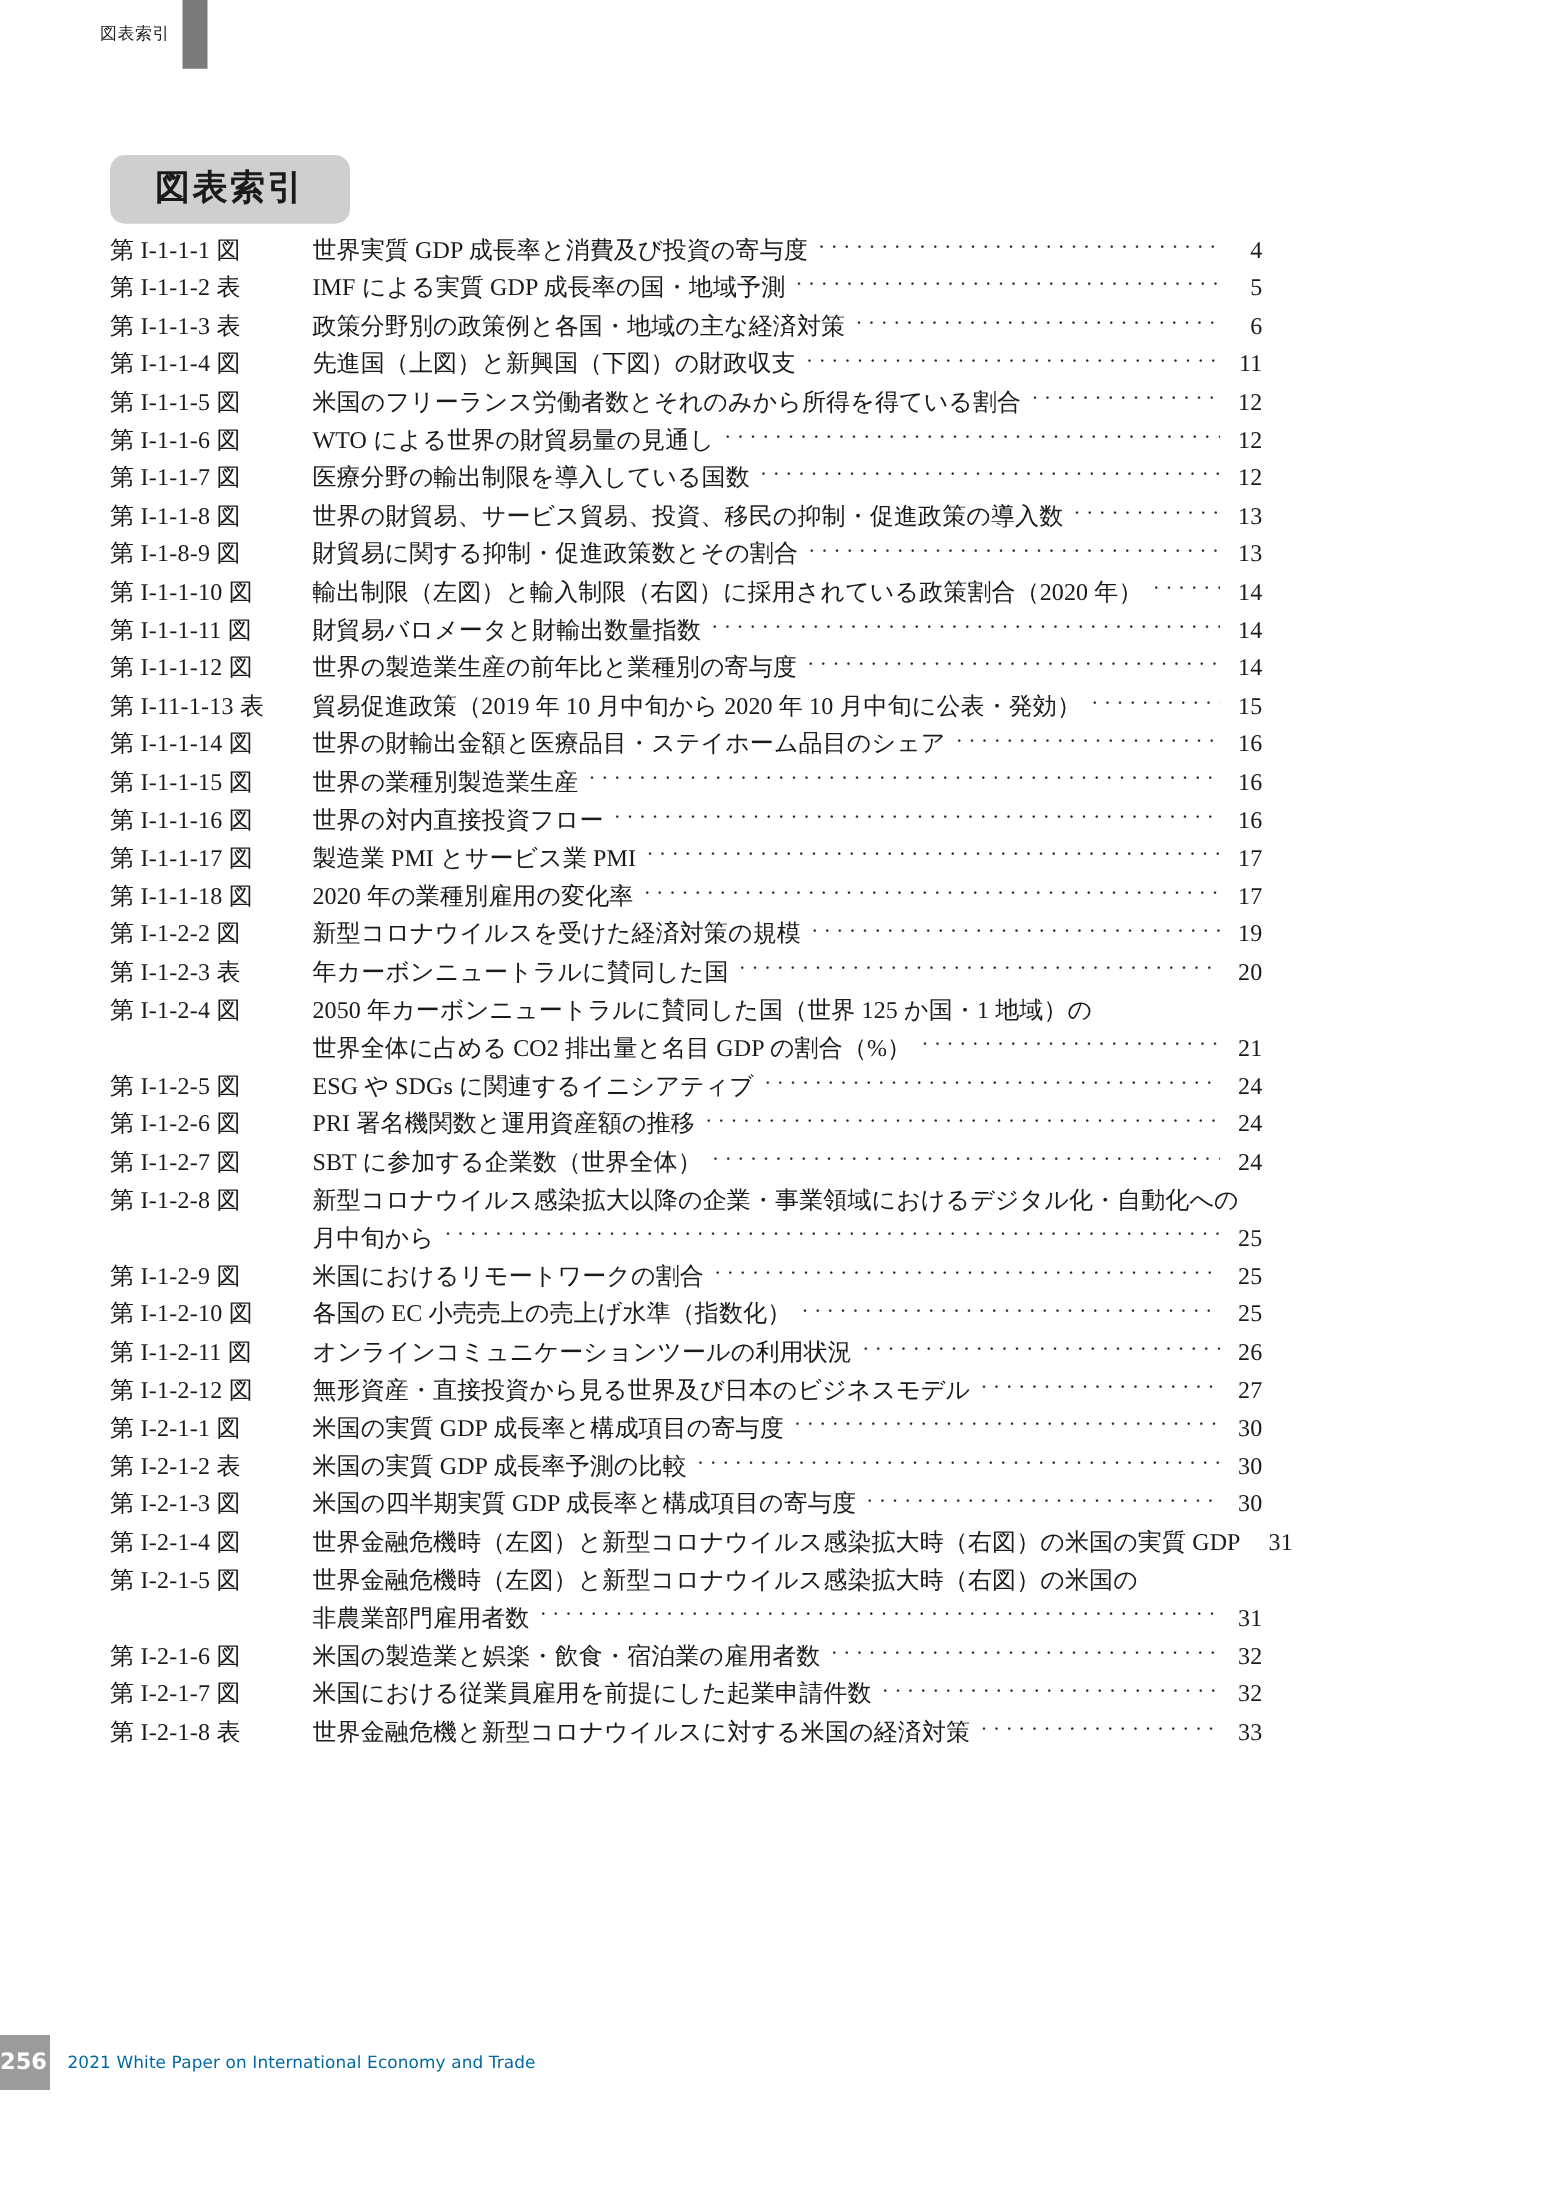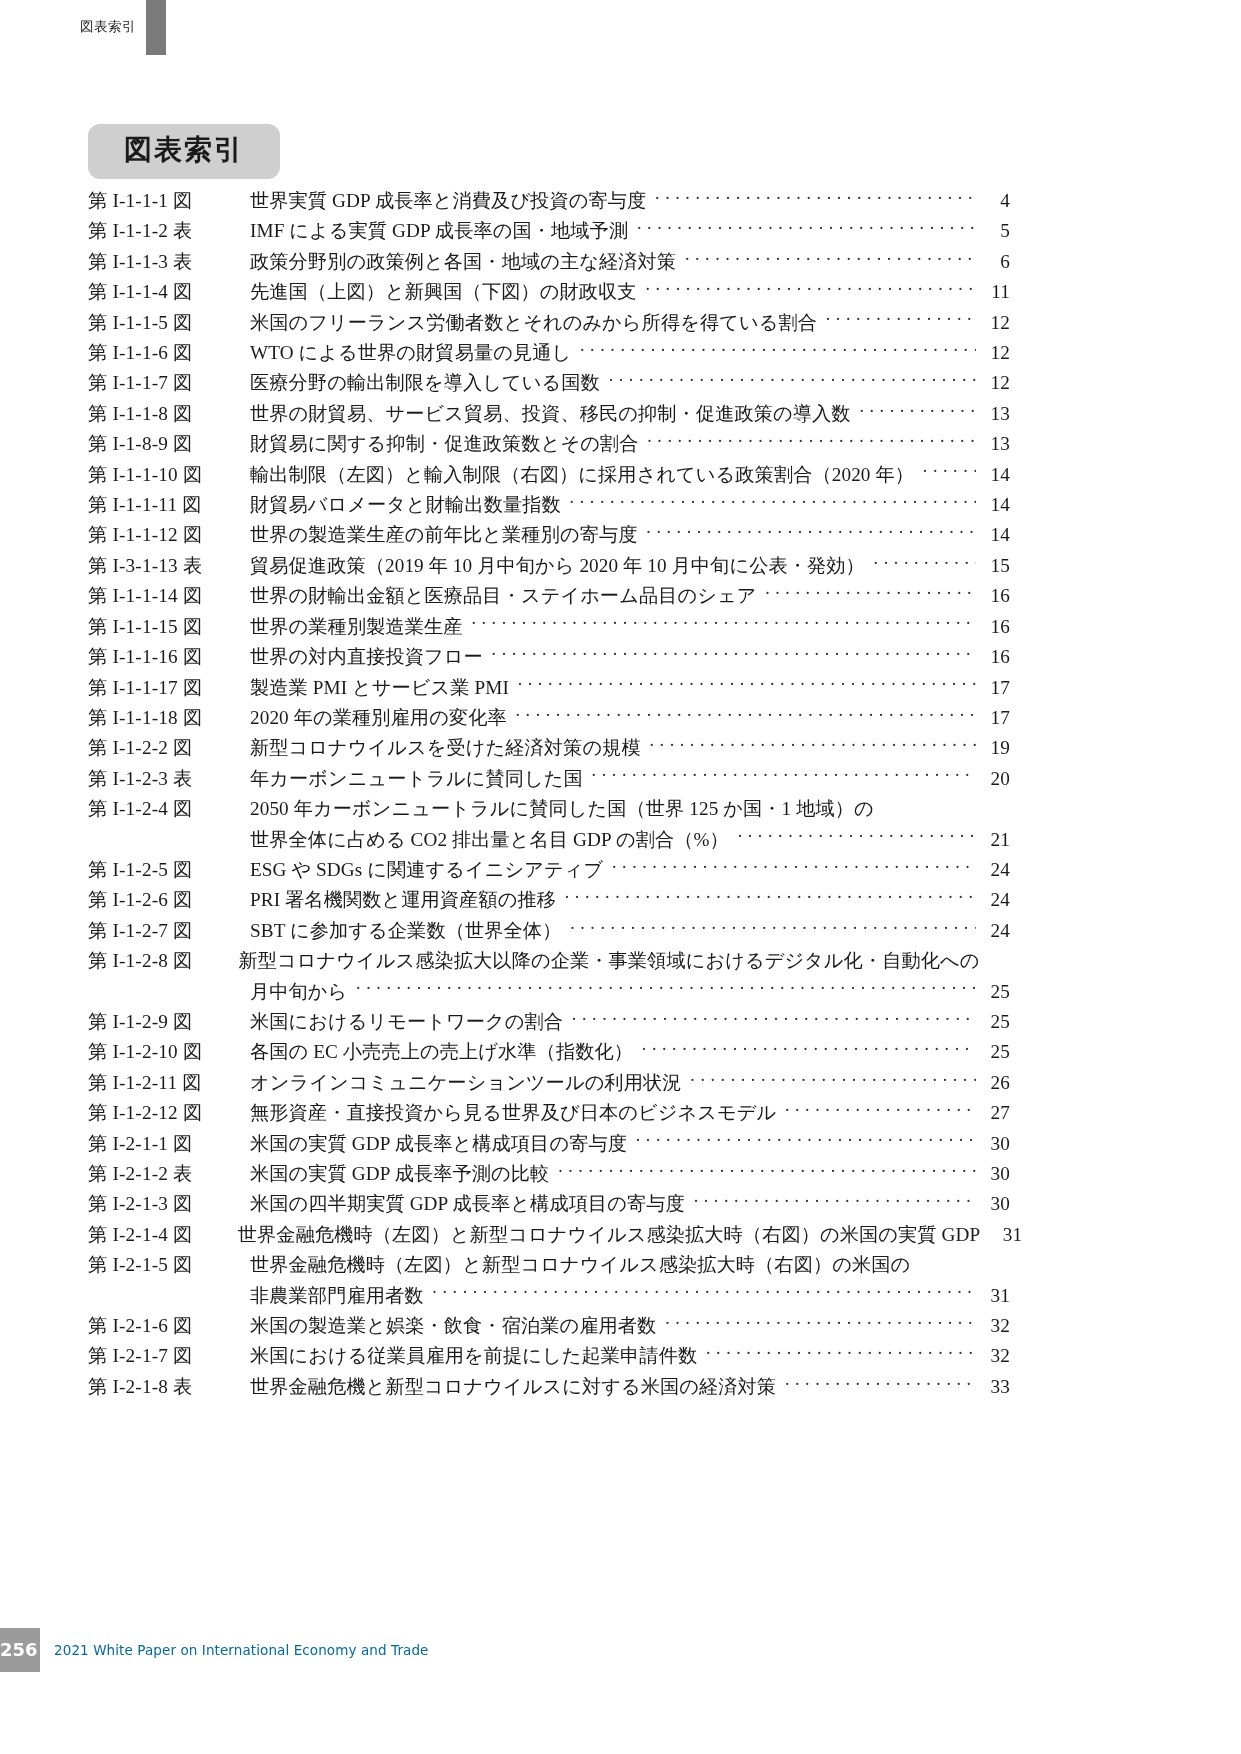--- a/index.html
+++ b/index.html
@@ -80,21 +80,20 @@
   .entry .body {
     flex: 1 1 auto;
     min-width: 0;
   }
   
   .ln {
     display: flex;
     align-items: baseline;
     width: 100%;
     white-space: nowrap;
-    justify-content: center;
   }
   .ln .txt {
     flex: 0 0 auto;
     letter-spacing: 0.1px;
   }
   .ln .leader {
     flex: 1 1 auto;
     overflow: hidden;
     margin: 0 6px 0 8px;
     height: 1em;
@@ -281,21 +280,21 @@
       <div class="num">第 I-1-1-12 図</div>
       <div class="body">
         <div class="ln">
           <span class="txt">世界の製造業生産の前年比と業種別の寄与度</span>
           <span class="leader"></span>
           <span class="pg">14</span>
         </div>
       </div>
     </div>
     <div class="entry">
-      <div class="num">第 I-3-1-13 表</div>
+      <div class="num">第 I-11-1-13 表</div>
       <div class="body">
         <div class="ln">
           <span class="txt">貿易促進政策（2019 年 10 月中旬から 2020 年 10 月中旬に公表・発効）</span>
           <span class="leader"></span>
           <span class="pg">15</span>
         </div>
       </div>
     </div>
     <div class="entry">
       <div class="num">第 I-1-1-14 図</div>

